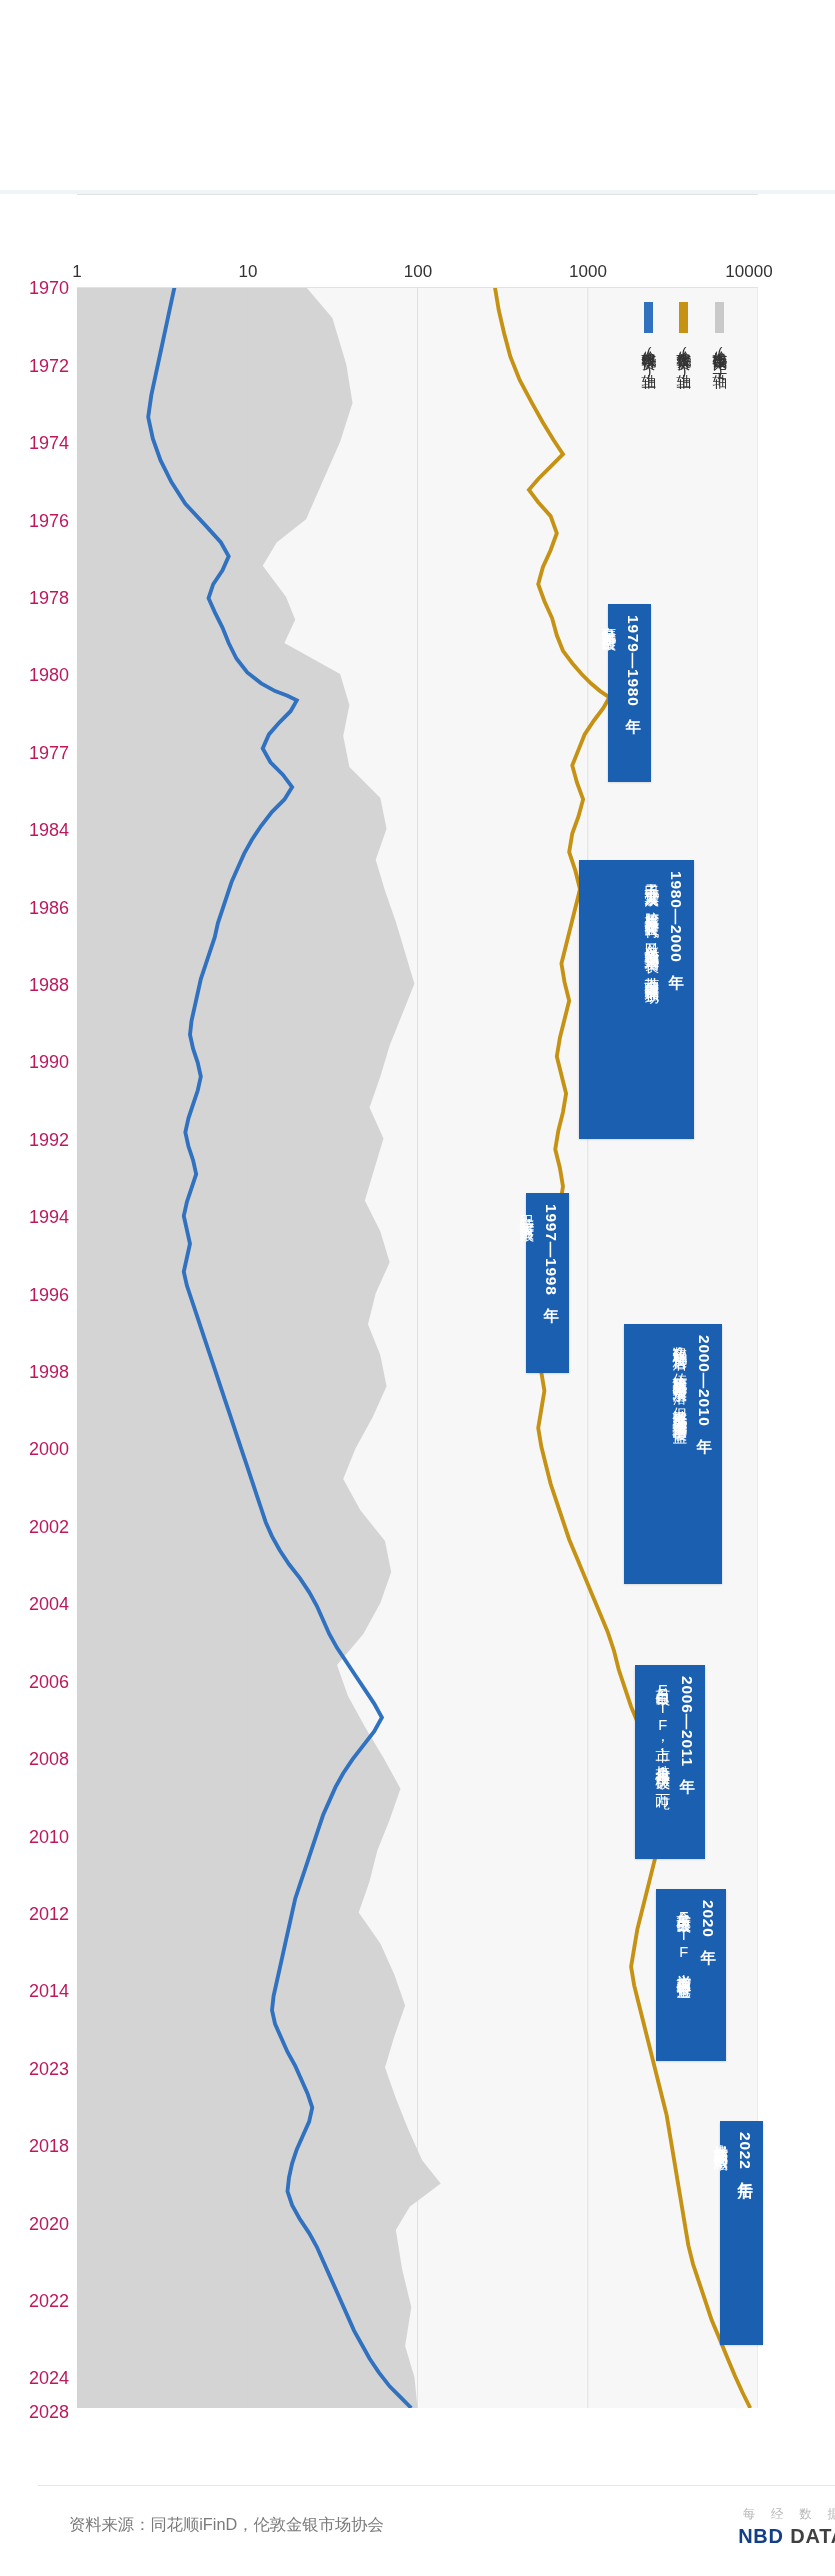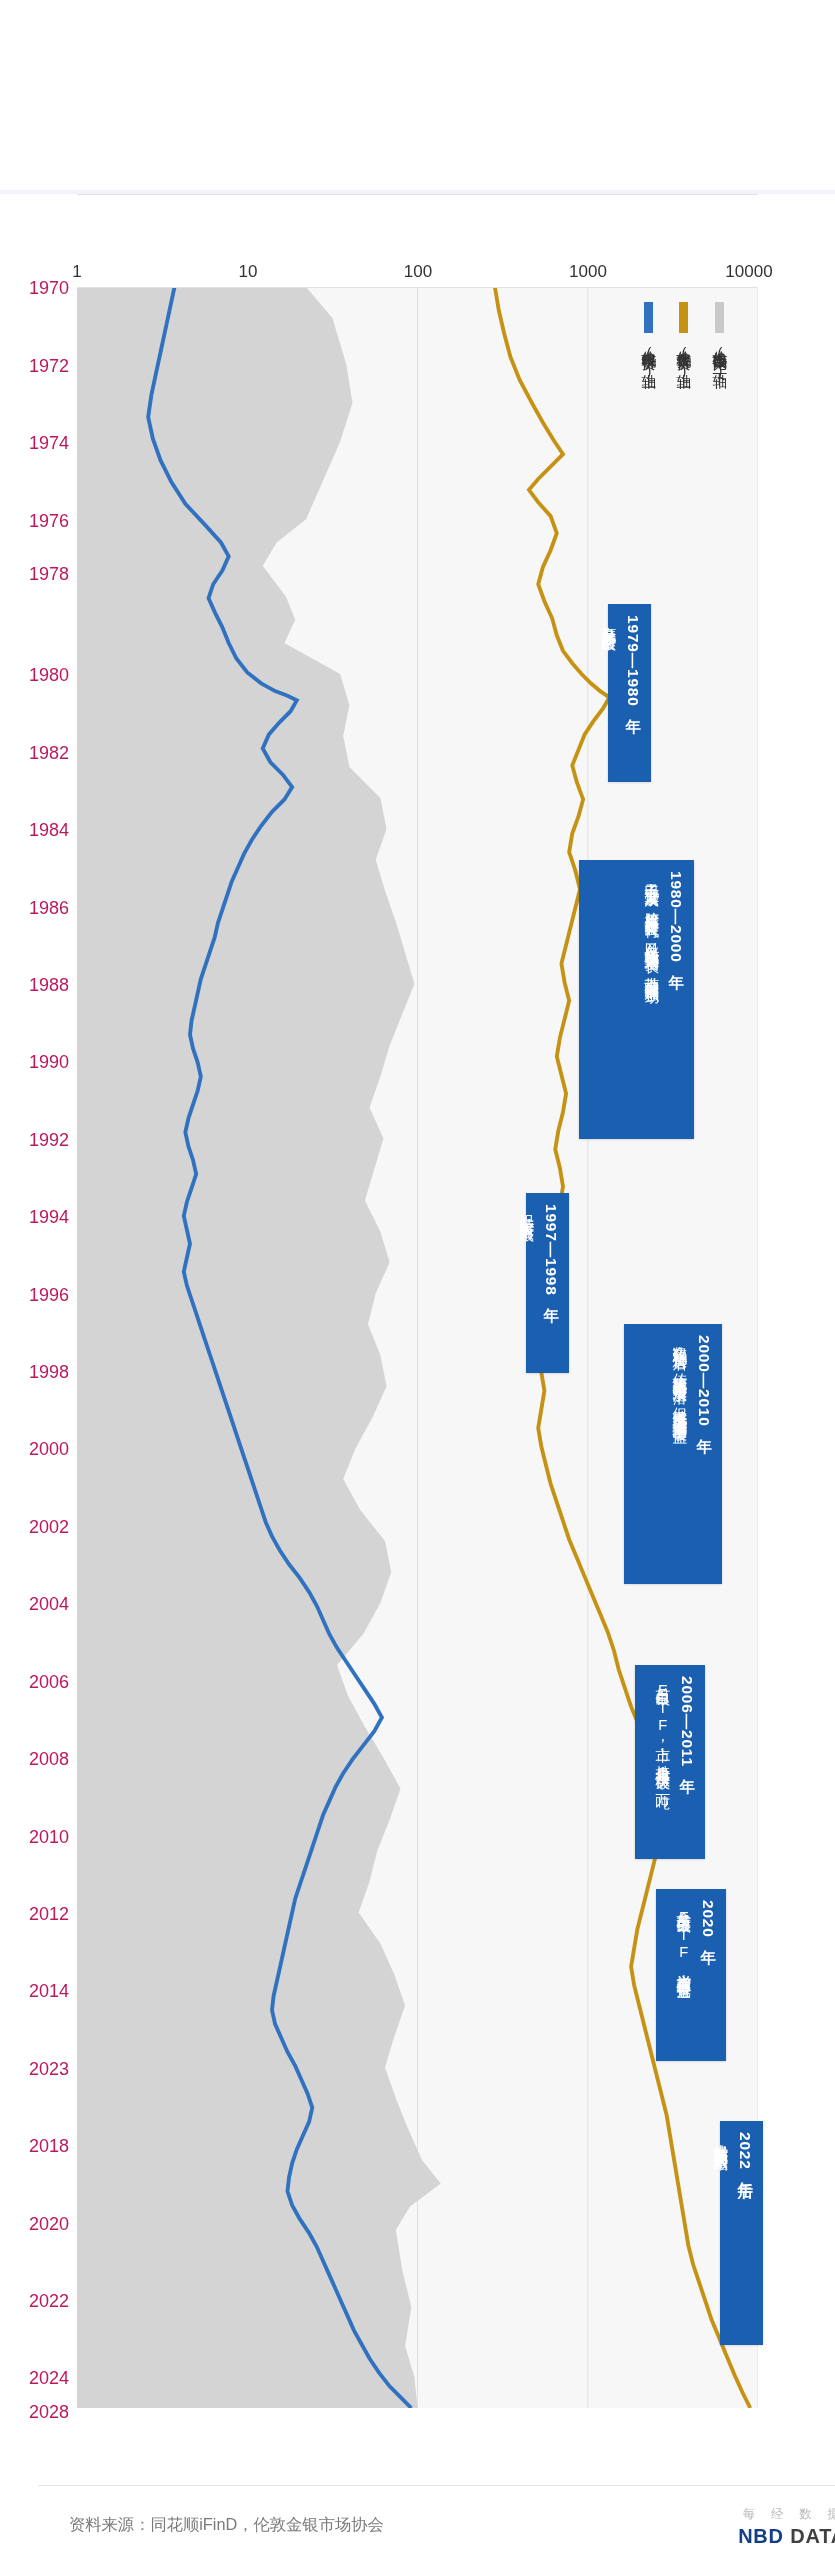--- a/index.html
+++ b/index.html
@@ -313,23 +313,23 @@
     <div class="xtick" style="left:77px">1</div>
     <div class="xtick" style="left:248px">10</div>
     <div class="xtick" style="left:418px">100</div>
     <div class="xtick" style="left:588px">1000</div>
     <div class="xtick" style="left:749px">10000</div>
 
     <div class="ytick" style="top:94px">1970</div>
     <div class="ytick" style="top:172px">1972</div>
     <div class="ytick" style="top:249px">1974</div>
     <div class="ytick" style="top:327px">1976</div>
-    <div class="ytick" style="top:380px">1978</div>
+    <div class="ytick" style="top:404px">1978</div>
     <div class="ytick" style="top:481px">1980</div>
-    <div class="ytick" style="top:559px">1982</div>
+    <div class="ytick" style="top:559px">1977</div>
     <div class="ytick" style="top:636px">1984</div>
     <div class="ytick" style="top:714px">1986</div>
     <div class="ytick" style="top:791px">1988</div>
     <div class="ytick" style="top:868px">1990</div>
     <div class="ytick" style="top:946px">1992</div>
     <div class="ytick" style="top:1023px">1994</div>
     <div class="ytick" style="top:1101px">1996</div>
     <div class="ytick" style="top:1178px">1998</div>
     <div class="ytick" style="top:1255px">2000</div>
     <div class="ytick" style="top:1333px">2002</div>

